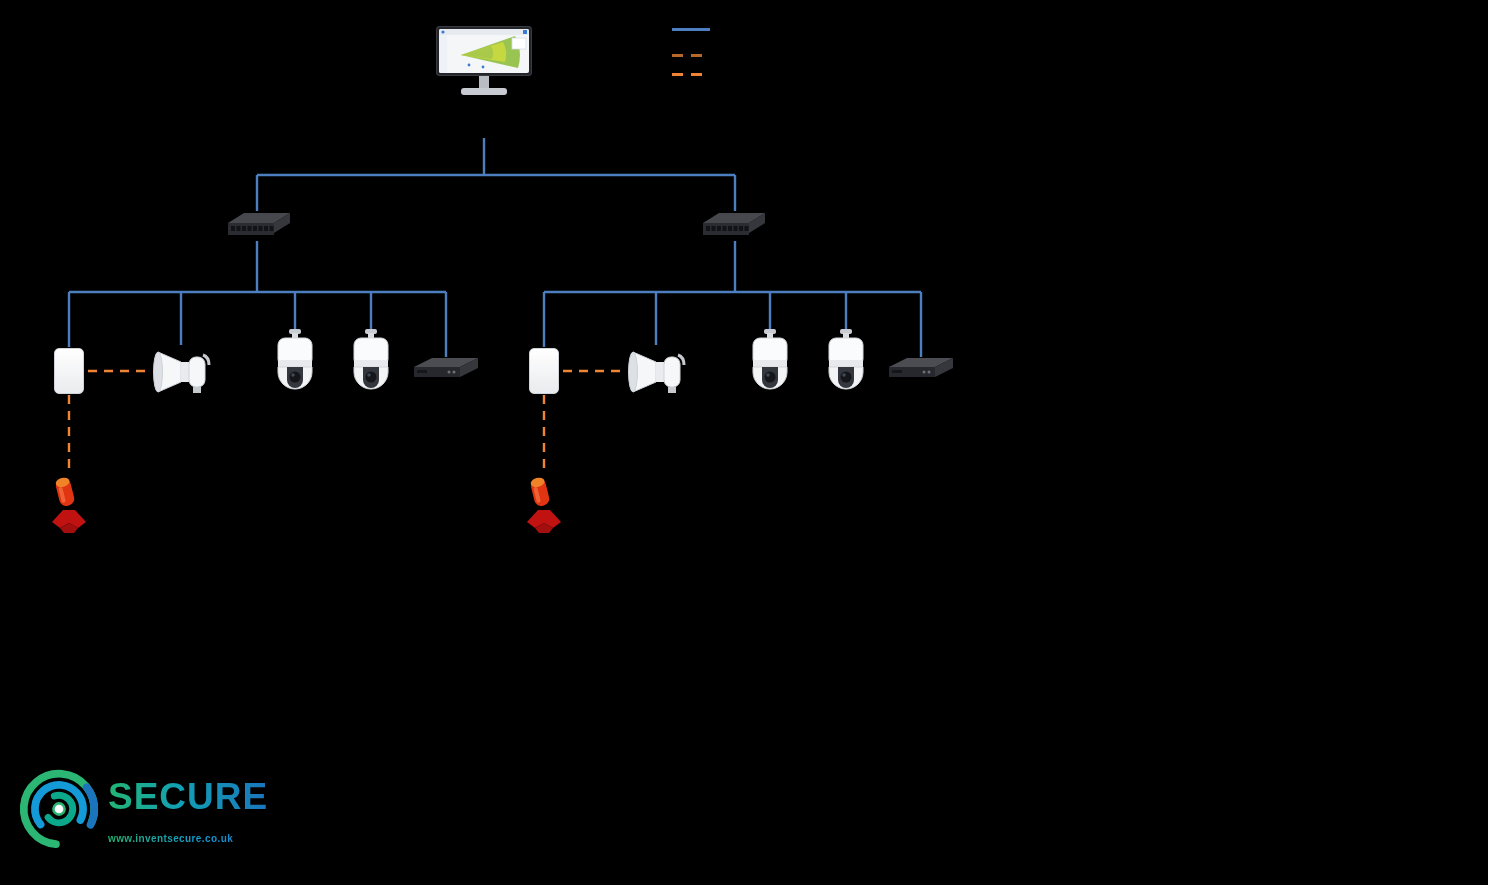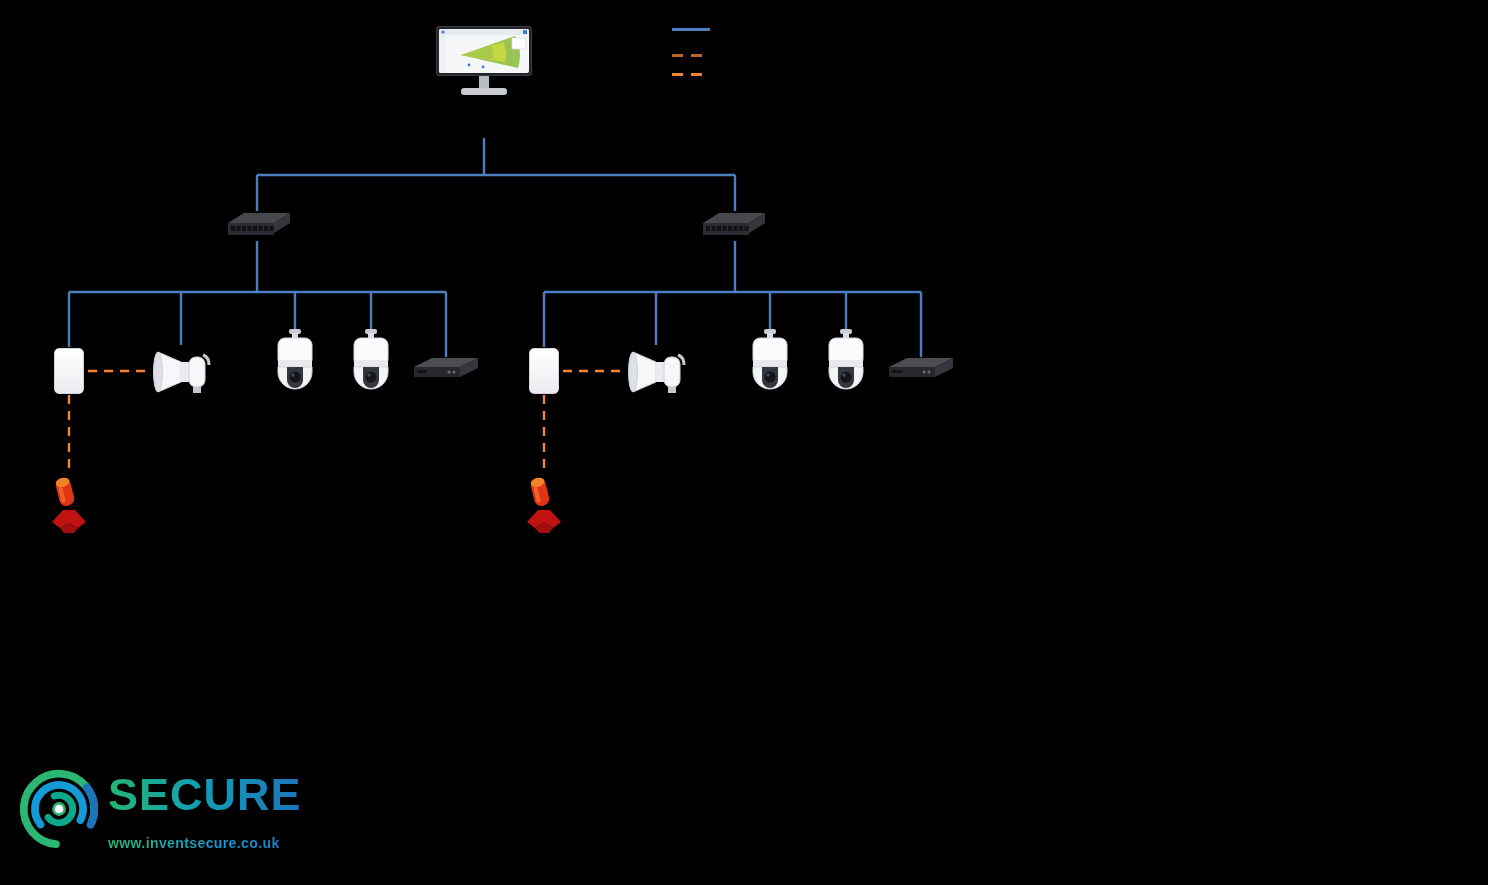--- a/index.html
+++ b/index.html
@@ -31,27 +31,27 @@
   
   .legend{position:absolute;left:672px;top:28px;width:38px;}
   .legend-line{height:3px;width:38px;}
   .legend-line.solid{background:var(--wire-blue);margin-bottom:23px;}
   .legend-line.dash1{background:repeating-linear-gradient(90deg,var(--wire-dash2) 0 11px,transparent 11px 19px);margin-bottom:16px;}
   .legend-line.dash2{background:repeating-linear-gradient(90deg,var(--wire-orange) 0 11px,transparent 11px 19px);}
 
   
   .logo{position:absolute;left:16px;top:766px;display:flex;align-items:center;gap:6px;}
   .brand{
-    font-size:45px;font-weight:bold;letter-spacing:1px;line-height:1;
+    font-size:37px;font-weight:bold;letter-spacing:1px;line-height:1;
     background:linear-gradient(90deg,#24b574 0%,#12a0b4 45%,#1b75bc 100%);
     -webkit-background-clip:text;background-clip:text;
     color:transparent;-webkit-text-fill-color:transparent;
   }
   .site{
-    font-size:14px;font-weight:bold;letter-spacing:.4px;margin-top:18px;
+    font-size:10px;font-weight:bold;letter-spacing:.4px;margin-top:18px;
     background:linear-gradient(90deg,#24b574 0%,#149bd7 60%,#1b75bc 100%);
     -webkit-background-clip:text;background-clip:text;
     color:transparent;-webkit-text-fill-color:transparent;
   }
 </style>
 </head>
 <body>
 
 <div class="stage">
 

